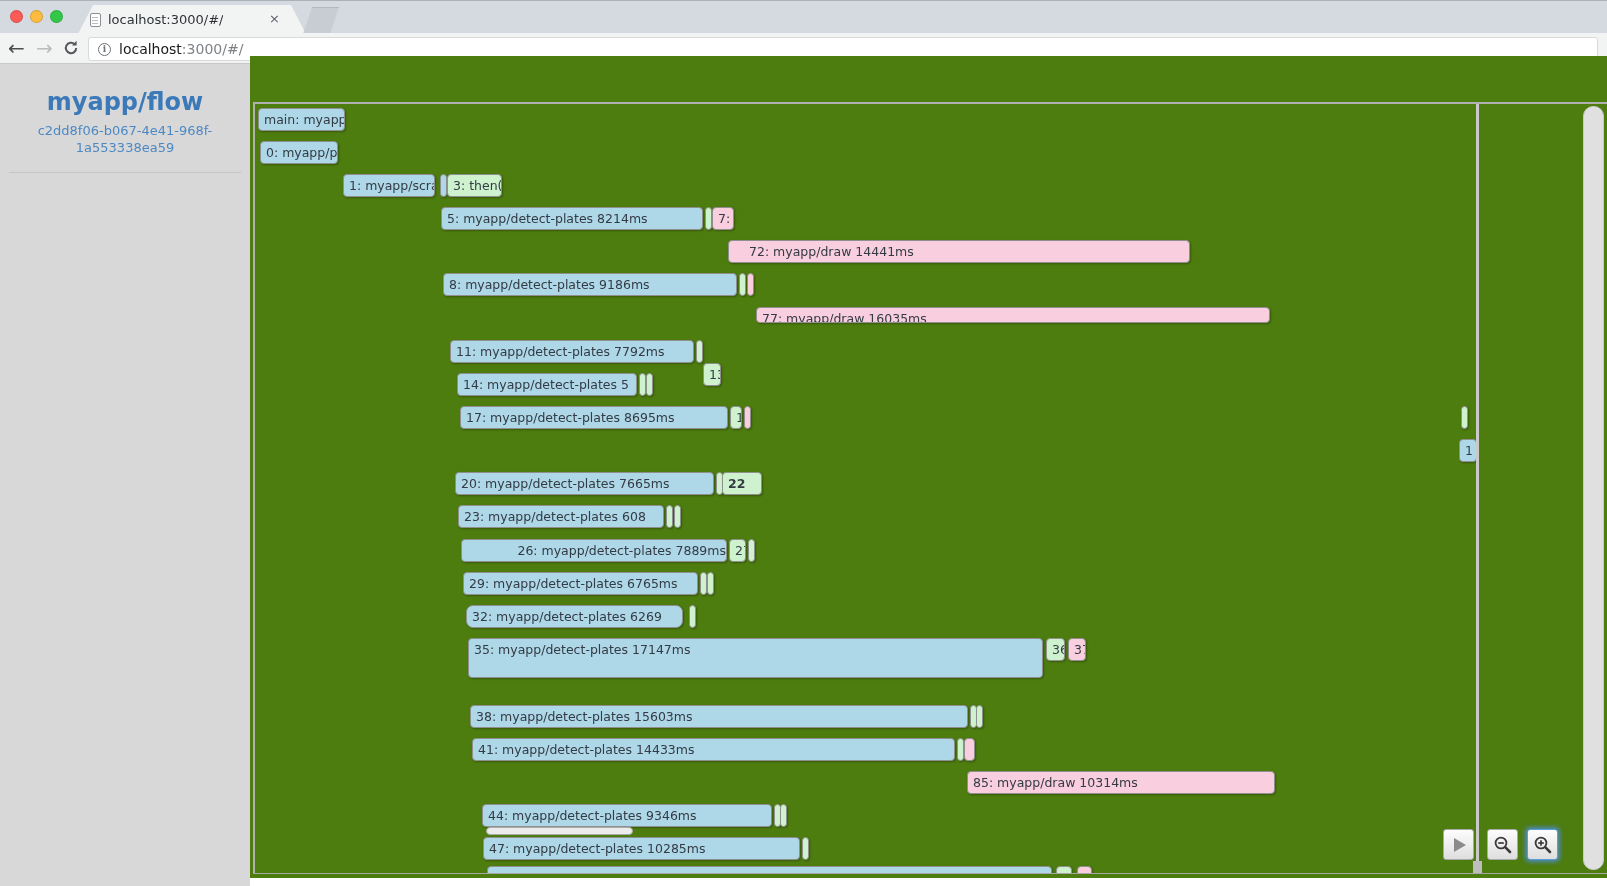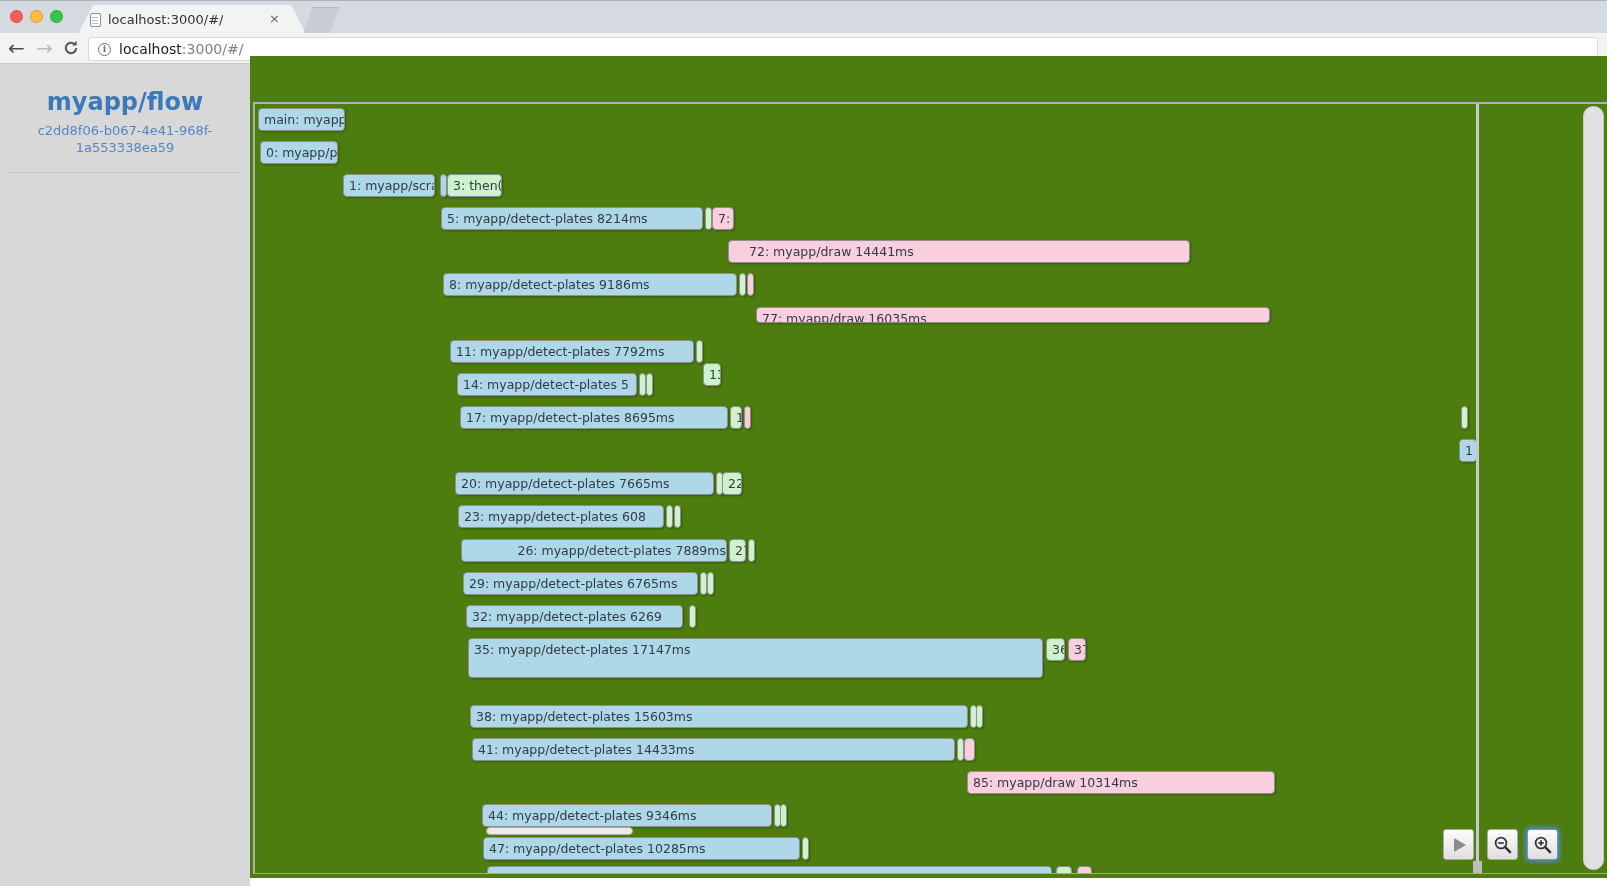--- a/index.html
+++ b/index.html
@@ -135,31 +135,31 @@
       <div class="span" style="left: 203px; top: 269px; width: 180px; height: 23px; background: rgb(174, 215, 232);">14: myapp/detect-plates 5</div>
       <div class="span" style="left: 385px; top: 269px; width: 5px; height: 23px; background: rgb(205, 242, 205);"></div>
       <div class="span" style="left: 392px; top: 269px; width: 5px; height: 23px; background: rgb(205, 242, 205);"></div>
       <div class="span" style="left: 206px; top: 302px; width: 268px; height: 23px; background: rgb(174, 215, 232);">17: myapp/detect-plates 8695ms</div>
       <div class="span" style="left: 476px; top: 302px; width: 12px; height: 23px; background: rgb(205, 242, 205);">1</div>
       <div class="span" style="left: 490px; top: 302px; width: 5px; height: 23px; background: rgb(249, 206, 222);"></div>
       <div class="span" style="left: 1207px; top: 302px; width: 6px; height: 23px; background: rgb(205, 242, 205);"></div>
       <div class="span" style="left: 1205px; top: 335px; width: 18px; height: 23px; background: rgb(174, 215, 232);">1</div>
       <div class="span" style="left: 201px; top: 368px; width: 259px; height: 23px; background: rgb(174, 215, 232);">20: myapp/detect-plates 7665ms</div>
       <div class="span" style="left: 462px; top: 368px; width: 4px; height: 23px; background: rgb(205, 242, 205);"></div>
-      <div class="span" style="left: 468px; top: 368px; width: 20px; height: 23px; background: rgb(205, 242, 205);">22</div>
+      <div class="span" style="left: 468px; top: 368px; width: 40px; height: 23px; background: rgb(205, 242, 205); font-weight: bold;">22</div>
       <div class="span" style="left: 204px; top: 401px; width: 206px; height: 23px; background: rgb(174, 215, 232);">23: myapp/detect-plates 608</div>
       <div class="span" style="left: 412px; top: 401px; width: 6px; height: 23px; background: rgb(205, 242, 205);"></div>
       <div class="span" style="left: 420px; top: 401px; width: 6px; height: 23px; background: rgb(205, 242, 205);"></div>
       <div class="span" style="left: 207px; top: 435px; width: 266px; height: 23px; background: rgb(174, 215, 232); text-align: right;">26: myapp/detect-plates 7889ms</div>
       <div class="span" style="left: 475px; top: 435px; width: 17px; height: 23px; background: rgb(205, 242, 205);">27</div>
       <div class="span" style="left: 494px; top: 435px; width: 5px; height: 23px; background: rgb(205, 242, 205);"></div>
       <div class="span" style="left: 209px; top: 468px; width: 235px; height: 23px; background: rgb(174, 215, 232);">29: myapp/detect-plates 6765ms</div>
       <div class="span" style="left: 446px; top: 468px; width: 5px; height: 23px; background: rgb(205, 242, 205);"></div>
       <div class="span" style="left: 453px; top: 468px; width: 5px; height: 23px; background: rgb(205, 242, 205);"></div>
-      <div class="span" style="left: 212px; top: 501px; width: 217px; height: 23px; background: rgb(174, 215, 232);">32: myapp/detect-plates 6269</div>
+      <div class="span" style="left: 212px; top: 501px; width: 217px; height: 23px; background: rgb(174, 215, 232); border-radius: 7px;">32: myapp/detect-plates 6269</div>
       <div class="span" style="left: 435px; top: 501px; width: 5px; height: 23px; background: rgb(205, 242, 205);"></div>
       <div class="span" style="left: 214px; top: 534px; width: 575px; height: 40px; background: rgb(174, 215, 232);">35: myapp/detect-plates 17147ms</div>
       <div class="span" style="left: 792px; top: 534px; width: 19px; height: 23px; background: rgb(205, 242, 205);">36</div>
       <div class="span" style="left: 814px; top: 534px; width: 18px; height: 23px; background: rgb(249, 206, 222);">37</div>
       <div class="span" style="left: 216px; top: 601px; width: 498px; height: 23px; background: rgb(174, 215, 232);">38: myapp/detect-plates 15603ms</div>
       <div class="span" style="left: 716px; top: 601px; width: 4px; height: 23px; background: rgb(205, 242, 205);"></div>
       <div class="span" style="left: 722px; top: 601px; width: 4px; height: 23px; background: rgb(205, 242, 205);"></div>
       <div class="span" style="left: 218px; top: 634px; width: 483px; height: 23px; background: rgb(174, 215, 232);">41: myapp/detect-plates 14433ms</div>
       <div class="span" style="left: 703px; top: 634px; width: 5px; height: 23px; background: rgb(205, 242, 205);"></div>
       <div class="span" style="left: 710px; top: 634px; width: 11px; height: 23px; background: rgb(249, 206, 222);"></div>

